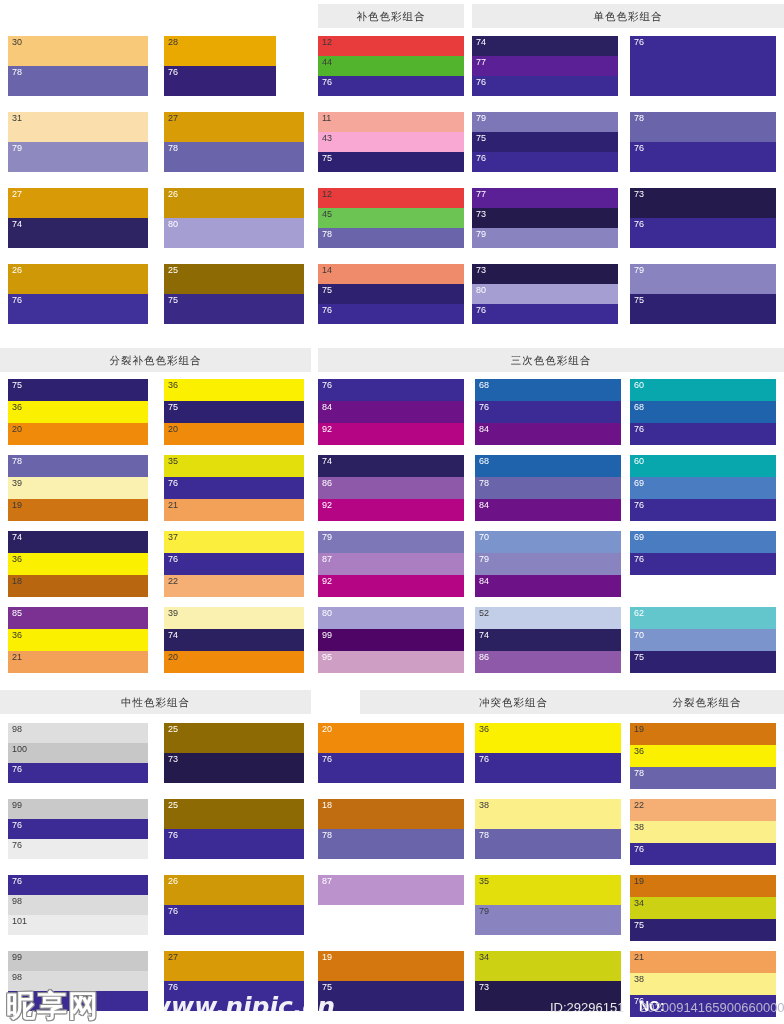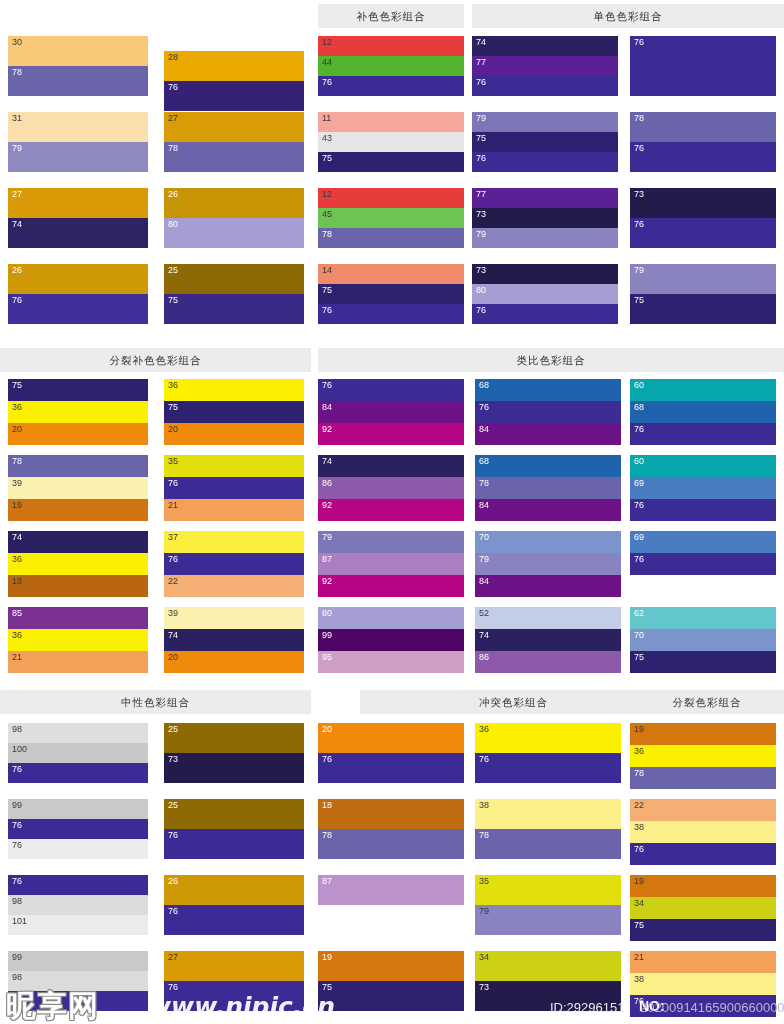--- a/index.html
+++ b/index.html
@@ -132,21 +132,21 @@
       </div>
     </div>
     <div class="band-row" style="left: 8px; top: 264px; width: 140px; height: 60px;">
       <div class="band" style="background: rgb(207, 152, 6); height: 30px;">
         <span class="band-label" style="color: rgb(255, 255, 255);">26</span>
       </div>
       <div class="band" style="background: rgb(64, 48, 154); height: 30px;">
         <span class="band-label" style="color: rgb(255, 255, 255);">76</span>
       </div>
     </div>
-    <div class="band-row" style="left: 164px; top: 51px; width: 140px; height: 60px;">
+    <div class="band-row" style="left: 164px; top: 36px; width: 112px; height: 60px;">
       <div class="band" style="background: rgb(234, 169, 0); height: 30px;">
         <span class="band-label" style="color: rgb(58, 58, 58);">28</span>
       </div>
       <div class="band" style="background: rgb(53, 34, 119); height: 30px;">
         <span class="band-label" style="color: rgb(255, 255, 255);">76</span>
       </div>
     </div>
     <div class="band-row" style="left: 164px; top: 112px; width: 140px; height: 60px;">
       <div class="band" style="background: rgb(215, 156, 6); height: 30px;">
         <span class="band-label" style="color: rgb(58, 58, 58);">27</span>
@@ -180,21 +180,21 @@
         <span class="band-label" style="color: rgb(58, 58, 58);">44</span>
       </div>
       <div class="band" style="background: rgb(60, 43, 148); height: 20px;">
         <span class="band-label" style="color: rgb(255, 255, 255);">76</span>
       </div>
     </div>
     <div class="band-row" style="left: 318px; top: 112px; width: 146px; height: 60px;">
       <div class="band" style="background: rgb(245, 167, 156); height: 20px;">
         <span class="band-label" style="color: rgb(58, 58, 58);">11</span>
       </div>
-      <div class="band" style="background: #e5e5e5; height: 20px;">
+      <div class="band" style="background: #f9a8d4; height: 20px;">
         <span class="band-label" style="color: rgb(58, 58, 58);">43</span>
       </div>
       <div class="band" style="background: rgb(47, 33, 113); height: 20px;">
         <span class="band-label" style="color: rgb(255, 255, 255);">75</span>
       </div>
     </div>
     <div class="band-row" style="left: 318px; top: 188px; width: 146px; height: 60px;">
       <div class="band" style="background: rgb(232, 59, 59); height: 20px;">
         <span class="band-label" style="color: rgb(58, 58, 58);">12</span>
       </div>
@@ -372,21 +372,21 @@
       <div class="band" style="background: rgb(250, 241, 176); height: 22px;">
         <span class="band-label" style="color: rgb(58, 58, 58);">39</span>
       </div>
       <div class="band" style="background: rgb(43, 32, 96); height: 22px;">
         <span class="band-label" style="color: rgb(255, 255, 255);">74</span>
       </div>
       <div class="band" style="background: rgb(239, 138, 11); height: 22px;">
         <span class="band-label" style="color: rgb(58, 58, 58);">20</span>
       </div>
     </div>
-    <div class="sec-head" style="left: 318px; top: 348px; width: 466px;">类比色彩组合</div>
+    <div class="sec-head" style="left: 318px; top: 348px; width: 466px;">三次色色彩组合</div>
     <div class="band-row" style="left: 318px; top: 379px; width: 146px; height: 66px;">
       <div class="band" style="background: rgb(60, 43, 148); height: 22px;">
         <span class="band-label" style="color: rgb(255, 255, 255);">76</span>
       </div>
       <div class="band" style="background: rgb(109, 18, 135); height: 22px;">
         <span class="band-label" style="color: rgb(255, 255, 255);">84</span>
       </div>
       <div class="band" style="background: rgb(182, 5, 132); height: 22px;">
         <span class="band-label" style="color: rgb(255, 255, 255);">92</span>
       </div>

